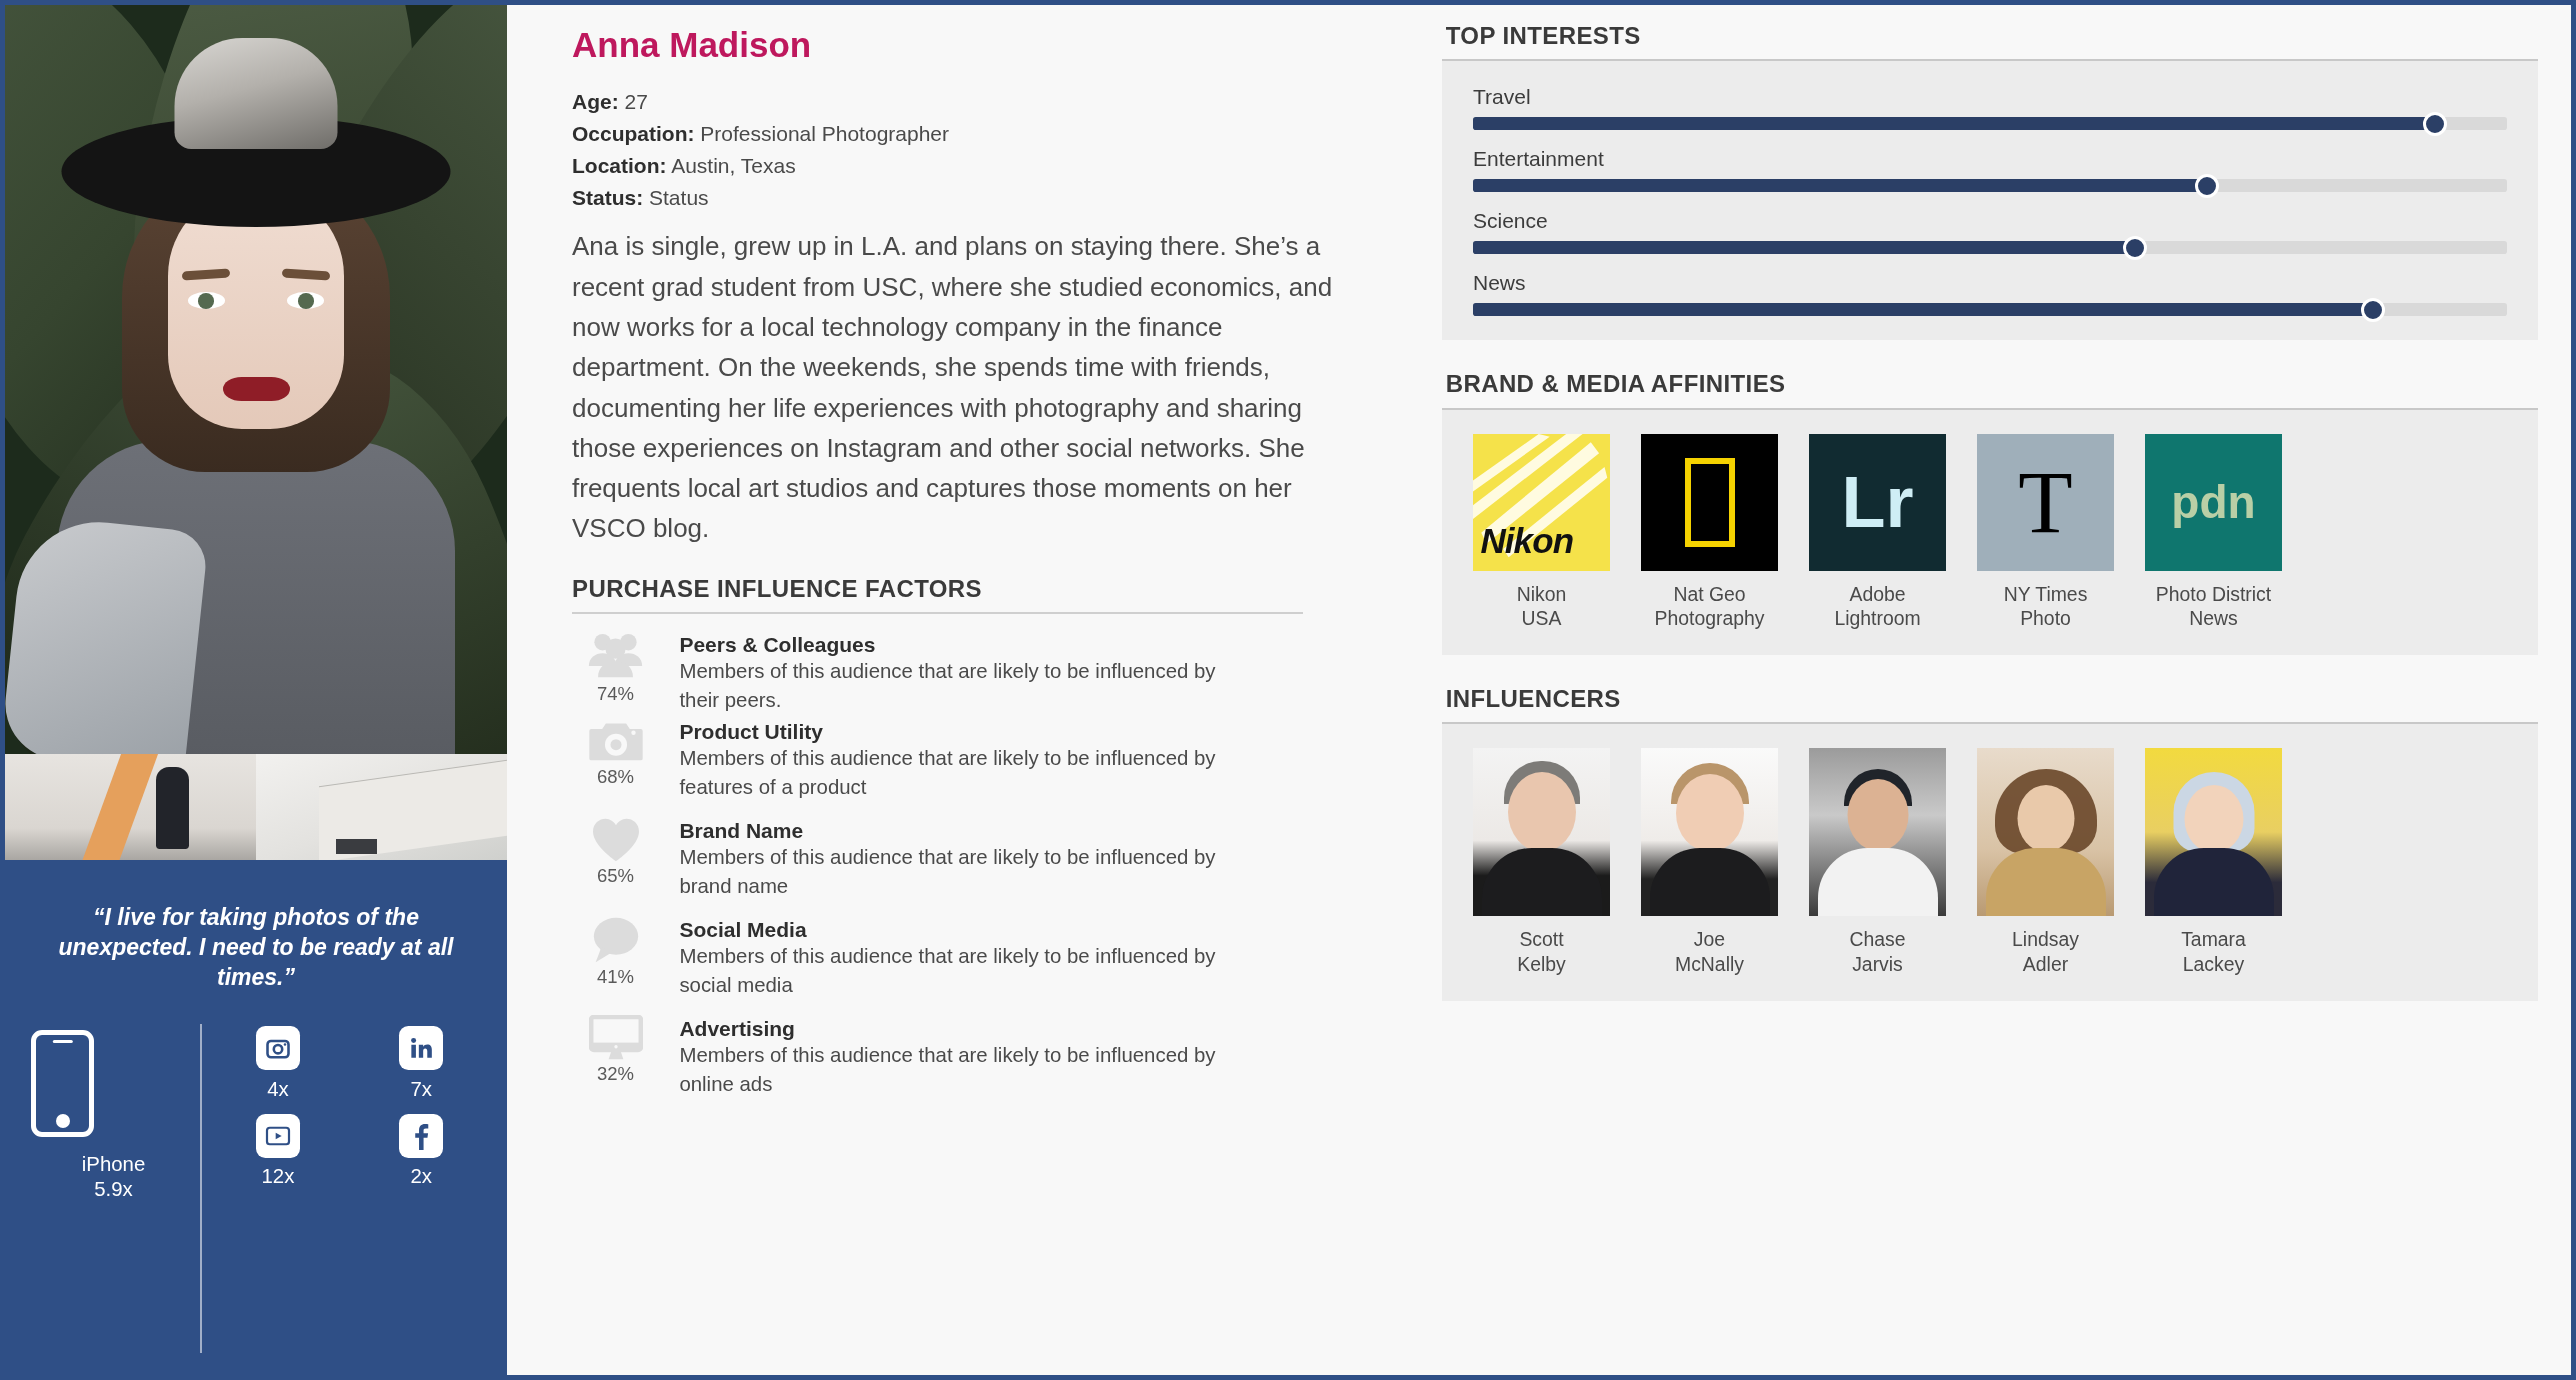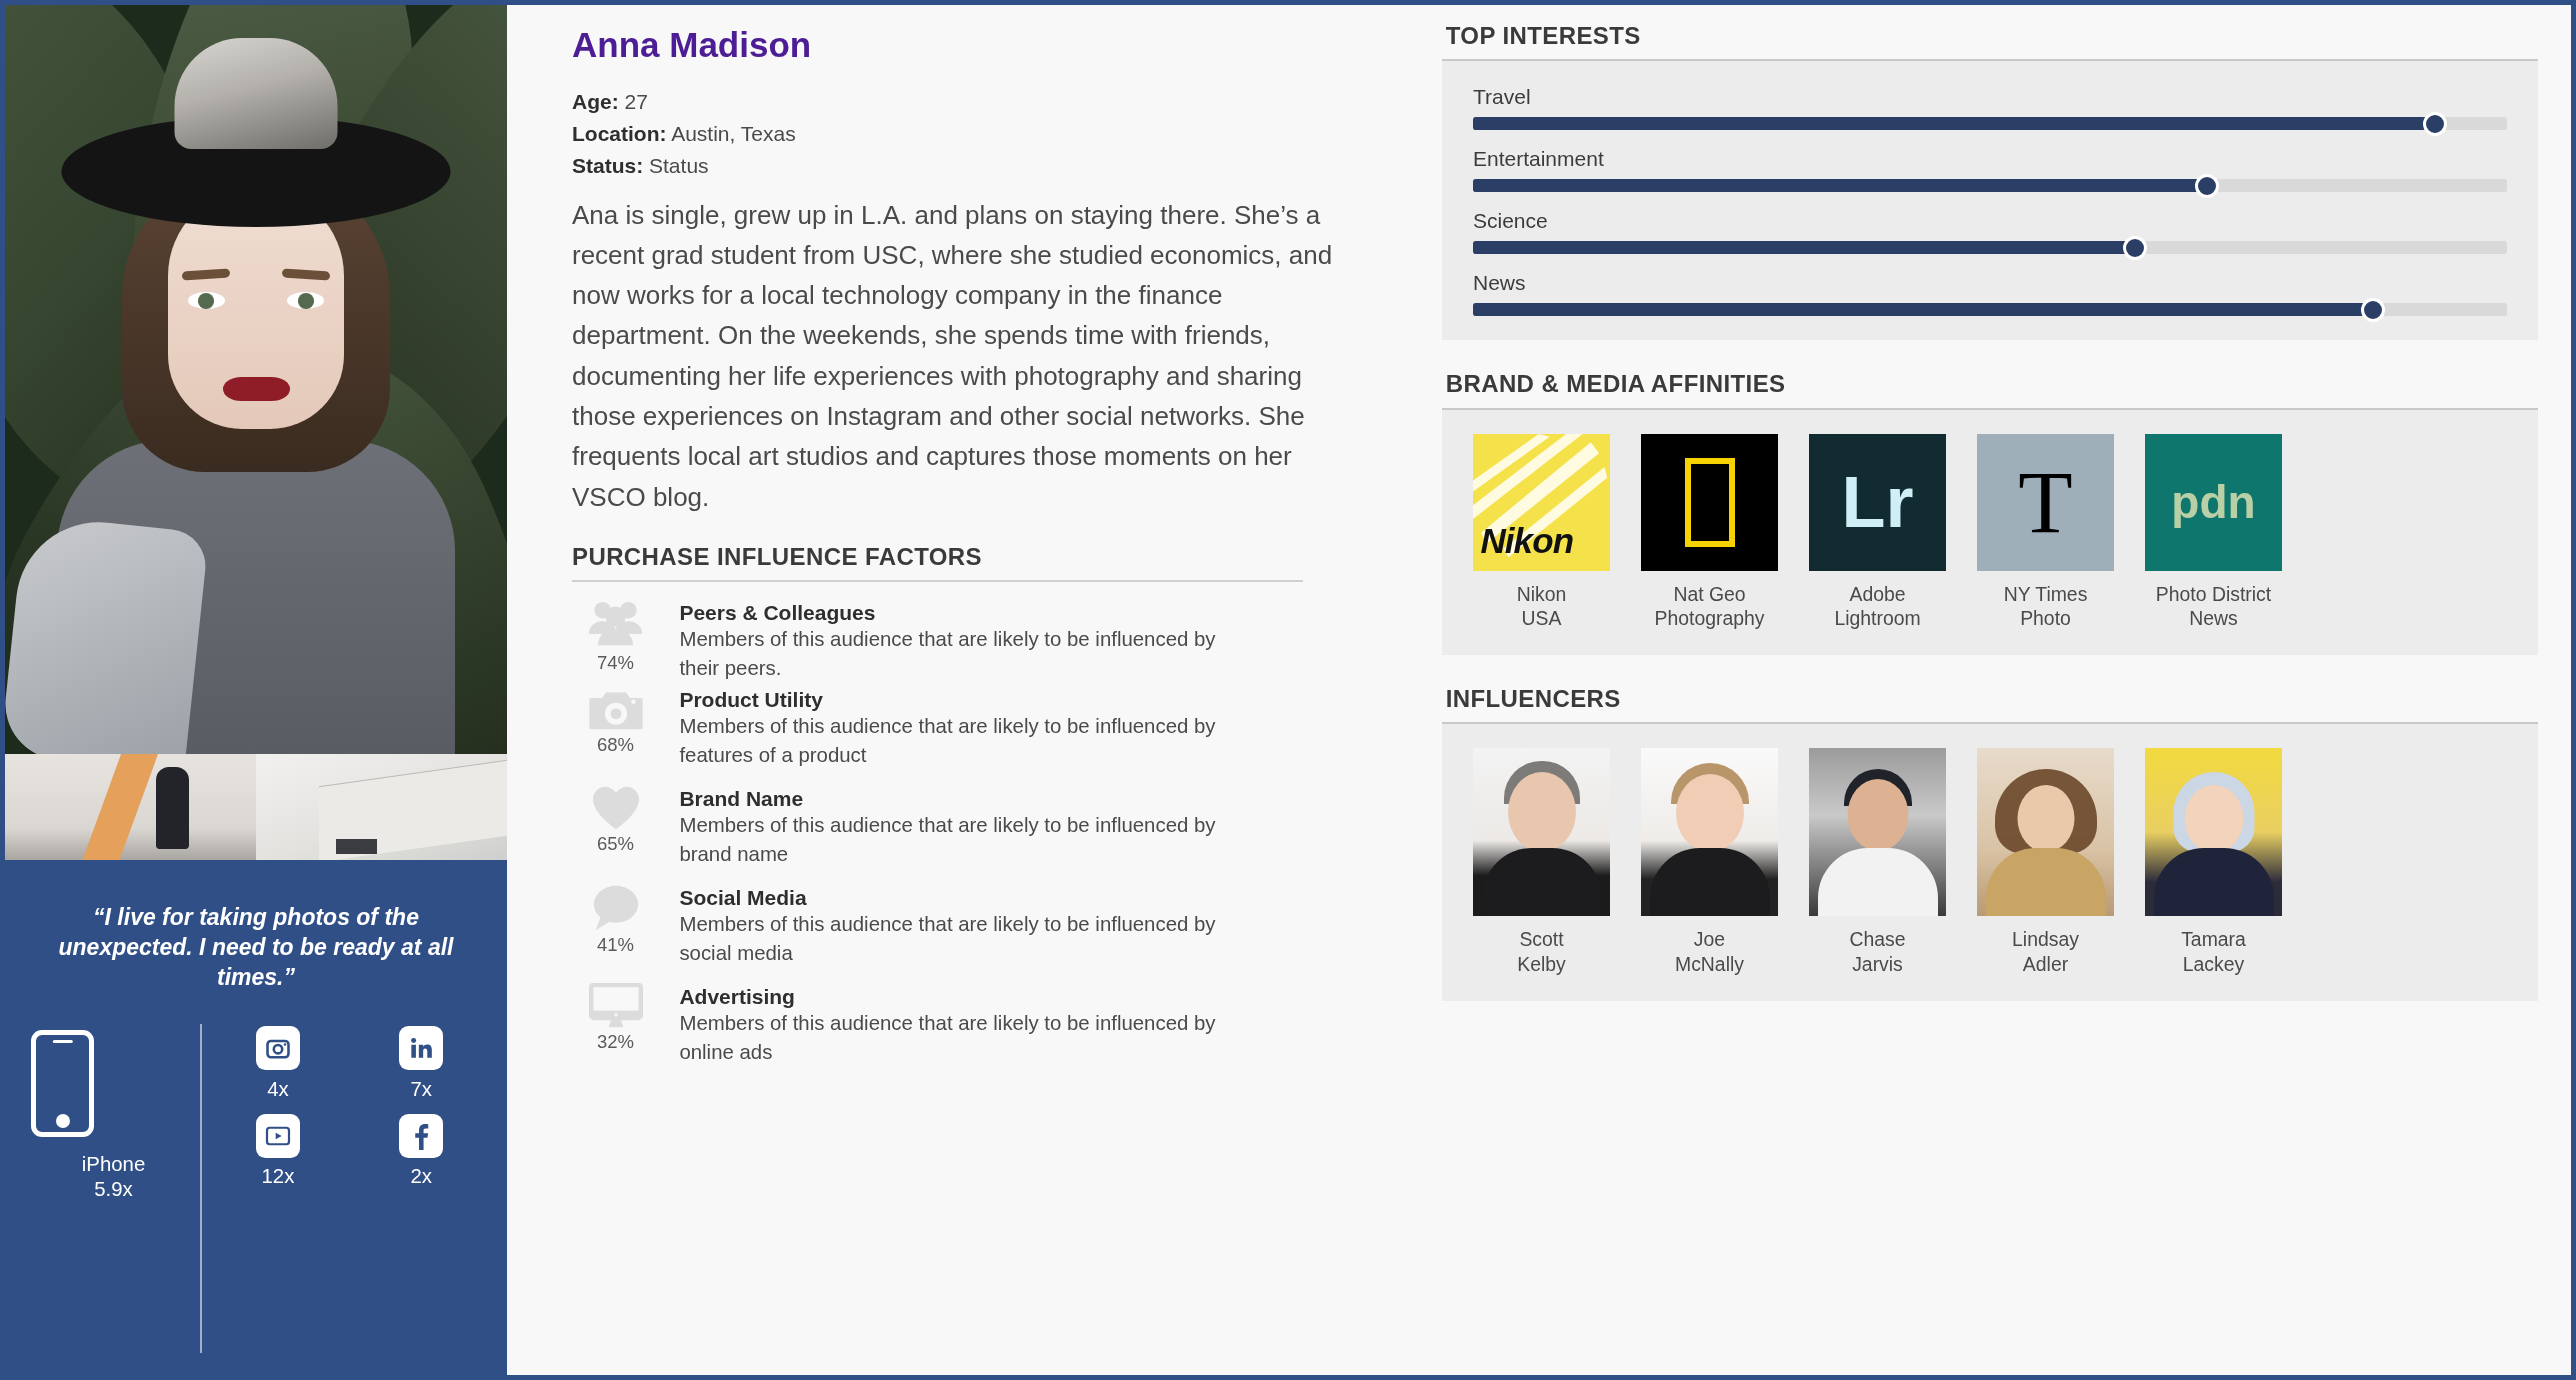--- a/index.html
+++ b/index.html
@@ -138,21 +138,21 @@
   .sq-icon svg { display: block; }
   .social-count { margin-top: 7.4px; font-size: 20.4px; }
 
   
   .mid-col {
     width: 907px; flex: 0 0 907px;
     background: #f8f8f8;
     padding: 20.4px 56px 0 65px;
     overflow: hidden;
   }
-  .person-name { font-size: 35px; font-weight: bold; color: #4c1d95; margin-bottom: 20.4px; }
+  .person-name { font-size: 35px; font-weight: bold; color: #be185d; margin-bottom: 20.4px; }
   .meta-line { font-size: 21px; color: #4a4a4a; line-height: 1.52; }
   .meta-line b { color: #2e2e2e; }
   .bio { font-size: 26px; color: #4a4a4a; line-height: 1.55; margin-top: 13px; }
   .sec-title {
     margin-top: 26px; font-size: 24px; font-weight: bold; letter-spacing: 0.4px;
     color: #3a3a3a; padding-bottom: 9.3px; border-bottom: 2.8px solid #cfcfcf;
     max-width: 731px;
   }
   .factors { margin-top: 16.7px; }
   .factor { display: flex; gap: 20.4px; margin-bottom: 15px; align-items: flex-start; }
@@ -324,20 +324,24 @@
 
   <div class="mid-col">
     <div class="person-name">Anna Madison</div>
 
     <div>
       <div class="meta-line">
         <b>Age:</b>
         <span>27</span>
       </div>
       <div class="meta-line">
+        <b>Occupation:</b>
+        <span>Professional Photographer</span>
+      </div>
+      <div class="meta-line">
         <b>Location:</b>
         <span>Austin, Texas</span>
       </div>
       <div class="meta-line">
         <b>Status:</b>
         <span>Status</span>
       </div>
     </div>
 
     <div class="bio">Ana is single, grew up in L.A. and plans on staying there. She’s a recent grad student from USC, where she studied economics, and now works for a local technology company in the finance department. On the weekends, she spends time with friends, documenting her life experiences with photography and sharing those experiences on Instagram and other social networks. She frequents local art studios and captures those moments on her VSCO blog.</div>

